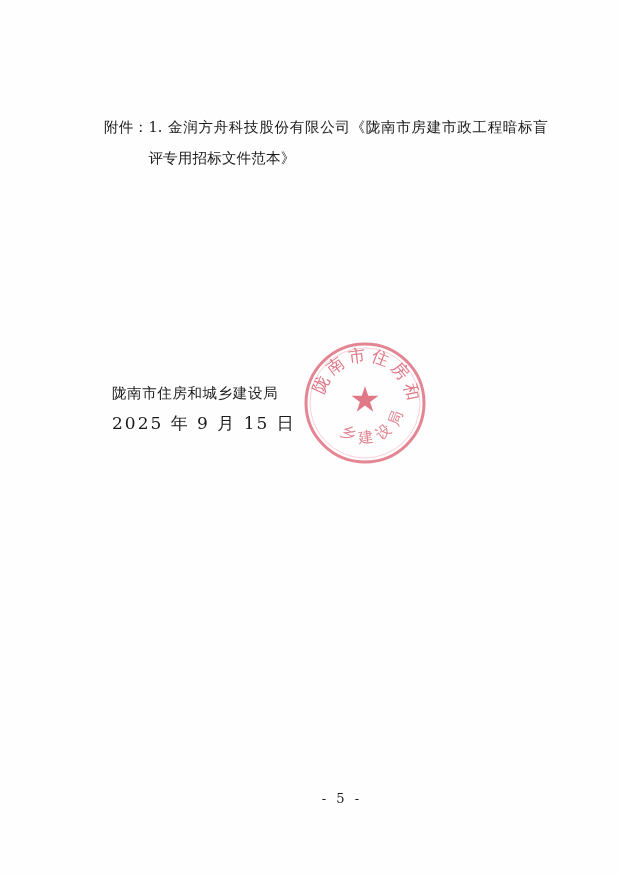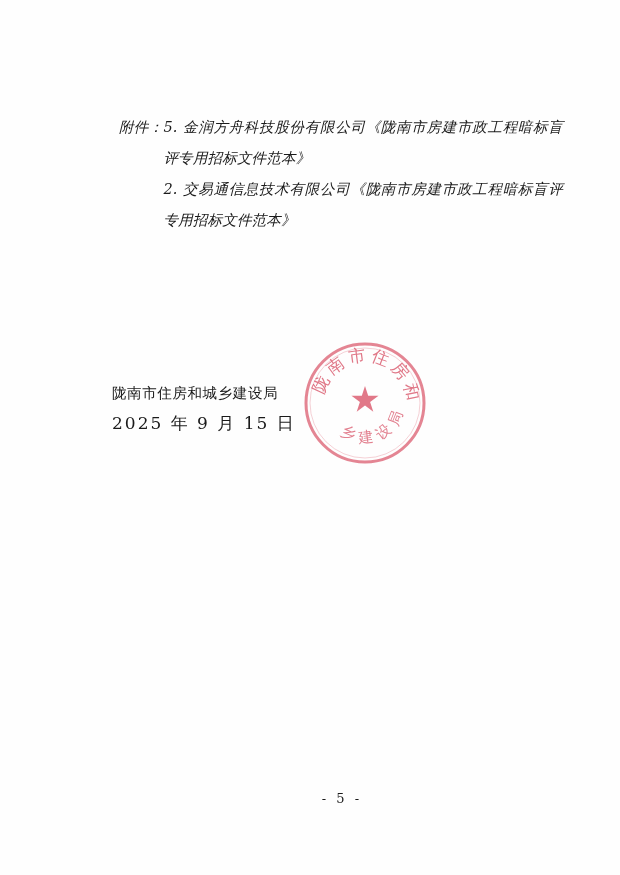--- a/index.html
+++ b/index.html
@@ -17,24 +17,23 @@
   }
 
   .page {
     position: absolute;
     inset: 0;
     background: #fefefe;
   }
 
   .doc-body {
     position: absolute;
-    left: 119px;
+    left: 104px;
     top: 112px;
     width: 444px;
-    font-style: italic;
   }
 
   .attach-block {
     display: flex;
     align-items: flex-start;
   }
 
   .attach-label {
     font-size: 14.5px;
     line-height: 31px;
@@ -116,22 +115,21 @@
 </style>
 </head>
 <body>
 
 <div class="page">
 
   <div class="doc-body">
     <div class="attach-block">
       <div class="attach-label">附件：</div>
       <div class="attach-items">
-        <div class="attach-item">5. 金润方舟科技股份有限公司《陇南市房建市政工程暗标盲评专用招标文件范本》</div>
-        <div class="attach-item item-indent">2. 交易通信息技术有限公司《陇南市房建市政工程暗标盲评专用招标文件范本》</div>
+        <div class="attach-item">1. 金润方舟科技股份有限公司《陇南市房建市政工程暗标盲评专用招标文件范本》</div>
       </div>
     </div>
   </div>
 
   <div class="signature-area">
     <div class="sig-line">陇南市住房和城乡建设局</div>
     <div class="sig-date">2025 年 9 月 15 日</div>
   </div>
 
   <div class="seal">

